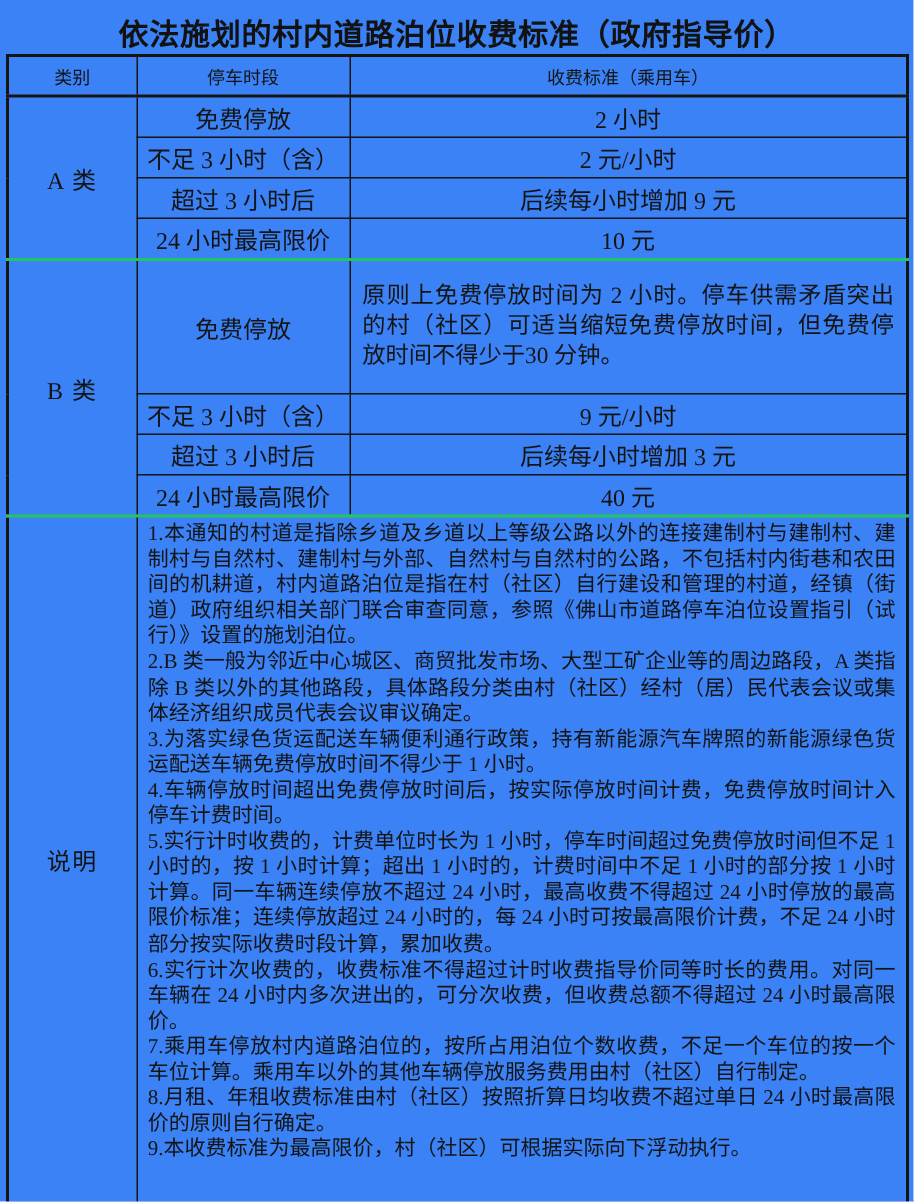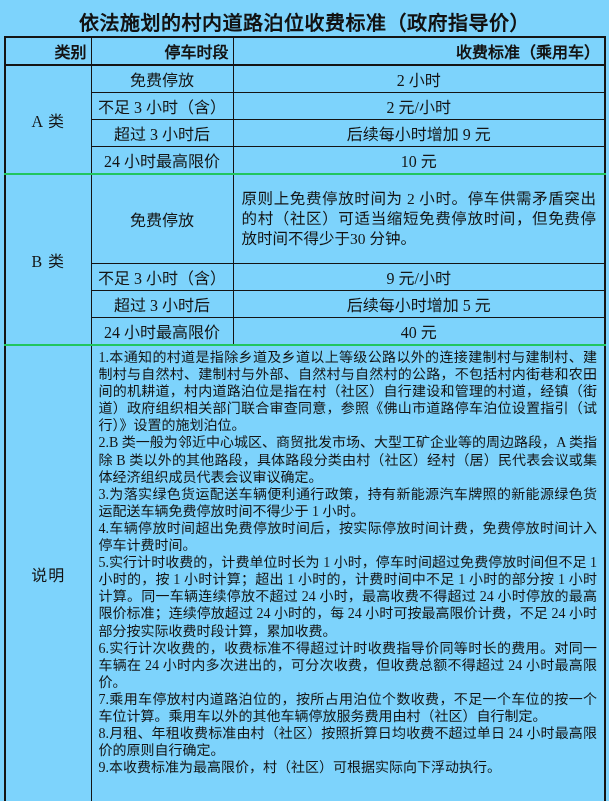--- a/index.html
+++ b/index.html
@@ -4,21 +4,21 @@
 <style>
   html, body {
     margin: 0;
     padding: 0;
     background: #ffffff;
   }
   .page {
     position: relative;
     width: 609px;
     height: 801px;
-    background: #7dd3fc;
+    background: #3b82f6;
     color: #141414;
     font-family: "Liberation Serif", serif;
     overflow: hidden;
     box-sizing: border-box;
   }
   .doc-title {
     margin: 7px 0 0 0;
     text-align: center;
     font-family: "Liberation Sans", sans-serif;
     font-weight: bold;
@@ -49,24 +49,23 @@
   .fee-table th, .fee-table td {
     border: 1px solid #141414;
     text-align: center;
     vertical-align: middle;
     font-size: 16px;
     padding: 1px 4px;
     box-sizing: border-box;
     overflow: hidden;
   }
   .fee-table th {
-    font-weight: bold;
-    font-size: 16px;
+    font-weight: normal;
+    font-size: 12px;
     height: 27px;
-    text-align: right;
   }
   tr.sec-start > td { border-top: 2px solid #22c55e; }
   tr.hdr > th { border-bottom: 2px solid #141414; }
   .row-s { height: 22px; }
   .row-m { height: 23px; }
   .cat-cell {
     font-size: 16px;
     letter-spacing: 1px;
   }
   td.para-cell {
@@ -133,21 +132,21 @@
       <td class="cat-cell" rowspan="4">B 类</td>
       <td>免费停放</td>
       <td class="para-cell">原则上免费停放时间为 2 小时。停车供需矛盾突出的村（社区）可适当缩短免费停放时间，但免费停放时间不得少于30 分钟。</td>
     </tr>
     <tr class="row-m">
       <td>不足 3 小时（含）</td>
       <td>9 元/小时</td>
     </tr>
     <tr class="row-m">
       <td>超过 3 小时后</td>
-      <td>后续每小时增加 5 元</td>
+      <td>后续每小时增加 3 元</td>
     </tr>
     <tr class="row-m">
       <td>24 小时最高限价</td>
       <td>40 元</td>
     </tr>
 
     <tr class="sec-start">
       <td class="cat-cell">说明</td>
       <td class="notes-cell" colspan="2">
         <p>1.本通知的村道是指除乡道及乡道以上等级公路以外的连接建制村与建制村、建制村与自然村、建制村与外部、自然村与自然村的公路，不包括村内街巷和农田间的机耕道，村内道路泊位是指在村（社区）自行建设和管理的村道，经镇（街道）政府组织相关部门联合审查同意，参照《佛山市道路停车泊位设置指引（试行）》设置的施划泊位。</p>

